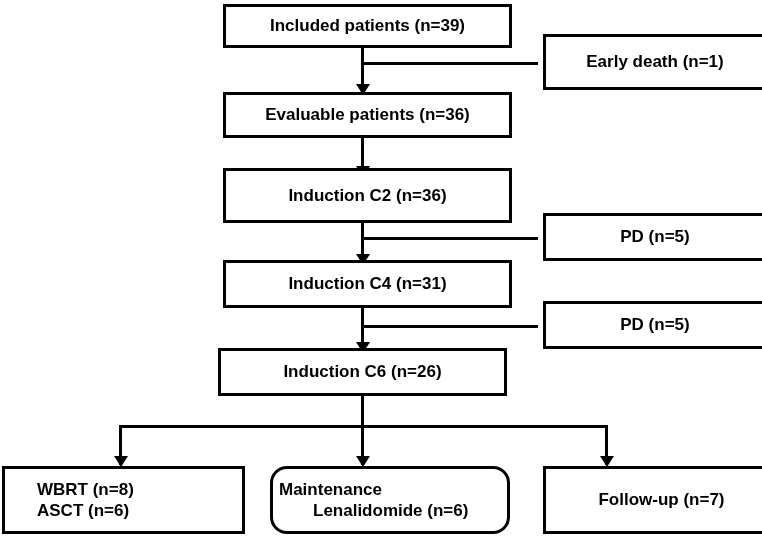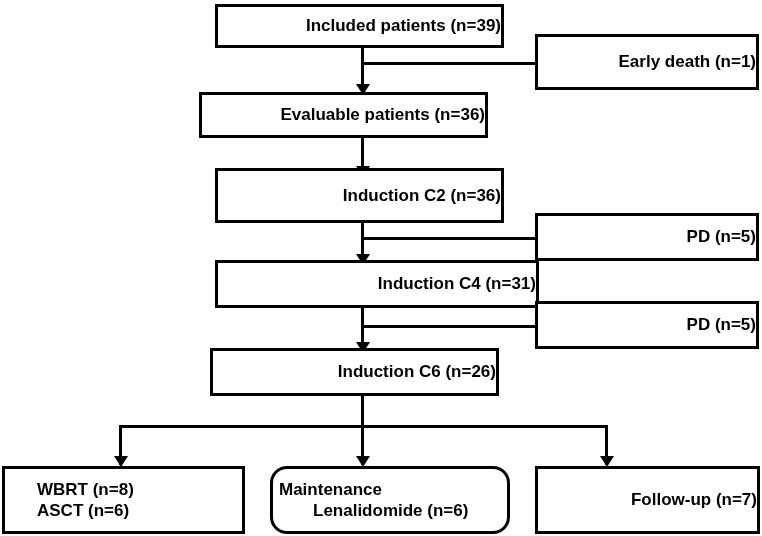--- a/index.html
+++ b/index.html
@@ -25,22 +25,23 @@
     display: flex;
     flex-direction: column;
     justify-content: center;
     color: #000000;
     font-weight: bold;
     font-size: 17px;
     line-height: 1.25;
     z-index: 2;
   }
   .node.center {
-    align-items: flex-end;
+    align-items: center;
     text-align: center;
+    margin-left: 8px;
   }
   .node.left {
     align-items: flex-start;
     text-align: left;
     padding-left: 6px;
   }
   .node .line1 { display: block; white-space: nowrap; }
   .node .line2 { display: block; white-space: nowrap; }
   .node .line3 { display: block; white-space: nowrap; }
   .indent1 { padding-left: 26px; }
@@ -102,33 +103,33 @@
   <div class="arrowhead" style="left:600px; top:456px;"></div>
 
   <div class="node center" style="left:215px; top:4px; width:289px; height:44px;">
     <span class="line1">Included patients (n=39)</span>
   </div>
 
   <div class="node center" style="left:535px; top:34px; width:224px; height:56px;">
     <span class="line2">Early death (n=1)</span>
   </div>
 
-  <div class="node center" style="left:199px; top:92px; width:289px; height:46px;">
+  <div class="node center" style="left:215px; top:92px; width:289px; height:46px;">
     <span class="line1">Evaluable patients (n=36)</span>
   </div>
 
   <div class="node center" style="left:215px; top:168px; width:289px; height:55px;">
     <span class="line1">Induction C2 (n=36)</span>
   </div>
 
   <div class="node center" style="left:535px; top:213px; width:224px; height:48px;">
     <span class="line1">PD (n=5)</span>
   </div>
 
-  <div class="node center" style="left:215px; top:260px; width:324px; height:48px;">
+  <div class="node center" style="left:215px; top:260px; width:289px; height:48px;">
     <span class="line1">Induction C4 (n=31)</span>
   </div>
 
   <div class="node center" style="left:535px; top:301px; width:224px; height:48px;">
     <span class="line1">PD (n=5)</span>
   </div>
 
   <div class="node center" style="left:210px; top:348px; width:289px; height:48px;">
     <span class="line1">Induction C6 (n=26)</span>
   </div>

